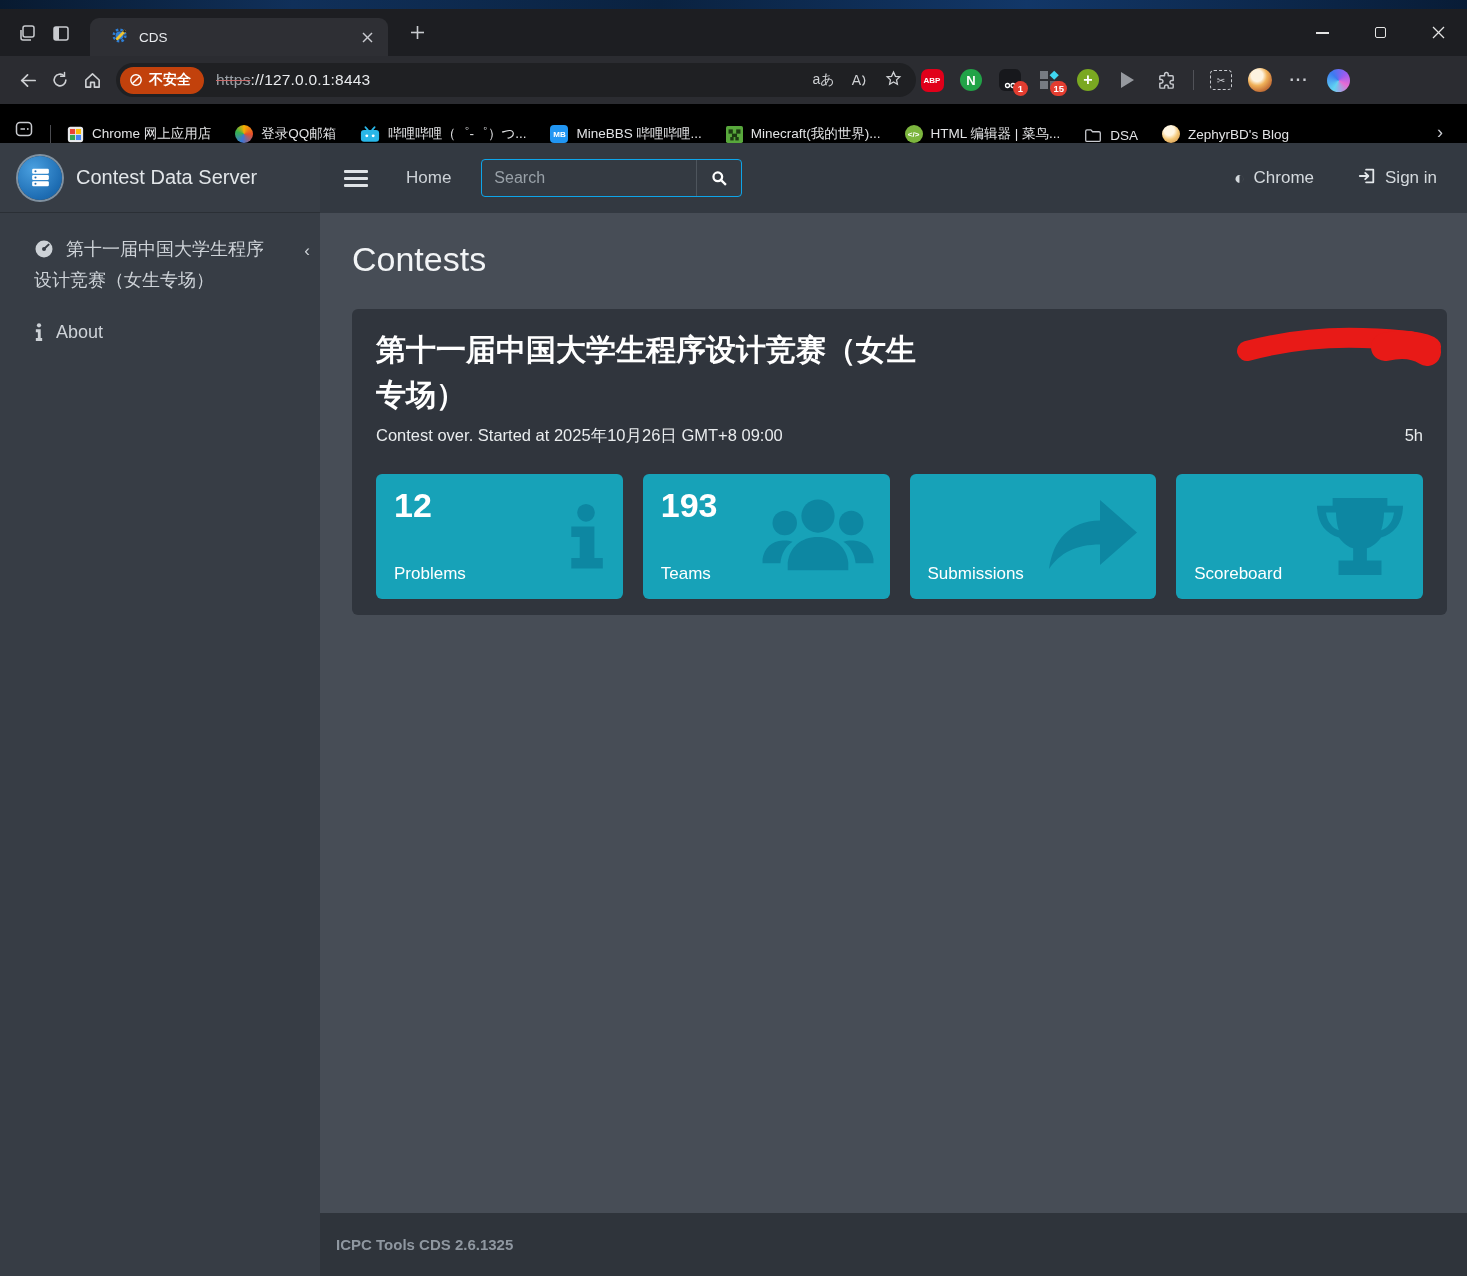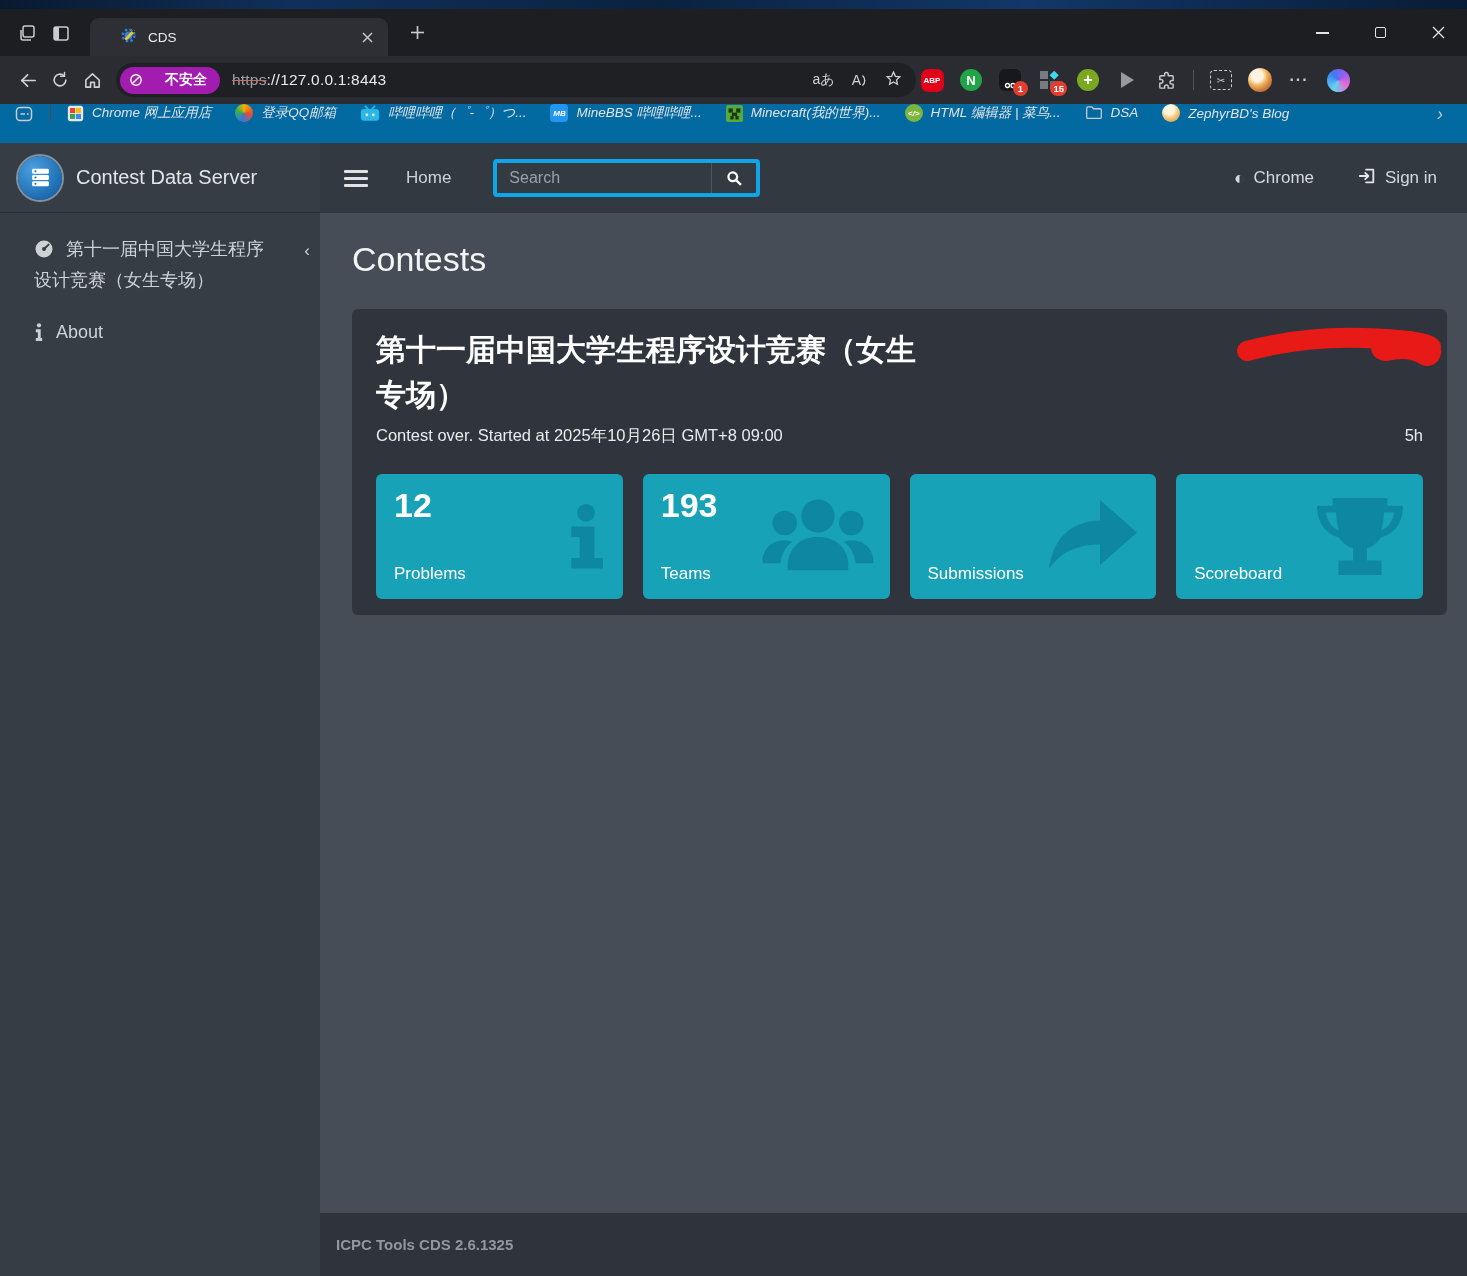--- a/index.html
+++ b/index.html
@@ -7,36 +7,36 @@
   .screen { position:relative; width:1467px; height:1276px; overflow:hidden; background:#474d56; }
 
   
   .wallpaper { position:absolute; top:0; left:0; width:100%; height:9px;
     background:linear-gradient(90deg,#081a30,#10305a 20%,#0a2240 45%,#123768 70%,#081c36);}
   .titlebar { position:absolute; top:9px; left:0; width:100%; height:47px; background:#1d1e22;
     display:flex; align-items:center; }
   .tb-icon { width:34px; height:34px; display:flex; align-items:center; justify-content:center; border-radius:6px; }
   .tb-icon:first-child { margin-left:10px; }
   .tab { margin-left:12px; width:298px; height:38px; align-self:flex-end; background:#2e2f34;
-    border-radius:9px 9px 0 0; display:flex; align-items:center; padding:0 10px 0 31px; }
+    border-radius:9px 9px 0 0; display:flex; align-items:center; padding:0 10px 0 22px; }
   .tab-title { color:#e8eaed; font-size:13.5px; margin-left:10px; flex:1; }
   .tab-close { width:22px; height:22px; display:flex; align-items:center; justify-content:center; border-radius:4px; }
   .newtab { margin-left:14px; width:30px; height:30px; display:flex; align-items:center; justify-content:center; }
   .win-controls { margin-left:auto; display:flex; height:100%; }
   .win-btn { width:58px; height:100%; display:flex; align-items:center; justify-content:center; }
   .min-glyph { width:13px; height:2px; background:#e4e4e4; }
   .max-glyph { width:11px; height:11px; border:1.5px solid #e4e4e4; border-radius:2px; }
 
   .toolbar { position:absolute; top:56px; left:0; width:100%; height:48px; background:#2b2c31;
     display:flex; align-items:center; padding:0 12px; }
   .nav-btn { width:32px; height:32px; display:flex; align-items:center; justify-content:center; border-radius:6px; flex:0 0 auto; }
   .addressbar { margin-left:8px; width:800px; height:34px; background:#1f2023; border-radius:17px;
     display:flex; align-items:center; padding:0 14px 0 4px; flex:0 0 auto; }
-  .sec-badge { height:27px; border-radius:14px; background:#a21caf; display:flex; align-items:center;
-    gap:22px; padding:0 13px 0 9px; color:#fff; font-weight:bold; font-size:14px; }
+  .sec-badge { height:27px; border-radius:14px; background:#c2410c; display:flex; align-items:center;
+    gap:6px; padding:0 13px 0 9px; color:#fff; font-weight:bold; font-size:14px; }
   .url { margin-left:12px; font-size:15.5px; color:#e8eaed; letter-spacing:.2px; }
   .url .scheme { color:#9aa0a6; text-decoration:line-through; text-decoration-color:#c96a6a; }
   .pill-right { margin-left:auto; display:flex; align-items:center; gap:17px; color:#cfd1d4; font-size:14px; }
   .ext-area { display:flex; align-items:center; gap:15px; margin-left:4px; }
   .ext { position:relative; width:24px; height:24px; display:flex; align-items:center; justify-content:center; }
   .badge { position:absolute; right:-6px; bottom:-4px; min-width:15px; height:15px; padding:0 3px;
     background:#e33d30; border-radius:8px; color:#fff; font-size:9.5px; font-weight:bold;
     display:flex; align-items:center; justify-content:center; }
   .abp { width:23px; height:23px; background:#e1001a; border-radius:7px; color:#fff; font-size:8px;
     font-weight:bold; display:flex; align-items:center; justify-content:center; }
@@ -48,22 +48,22 @@
   .playext { width:0; height:0; border-left:13px solid #96999f; border-top:8px solid transparent; border-bottom:8px solid transparent; }
   .vdiv { width:1px; height:20px; background:#515258; }
   .capture { width:22px; height:20px; border:1.6px dashed #c9cbd0; border-radius:4px; display:flex;
     align-items:center; justify-content:center; color:#c9cbd0; font-size:10px; }
   .avatar { width:24px; height:24px; border-radius:50%;
     background:radial-gradient(circle at 38% 32%, #fdf3e0 0 26%, #f0b25a 45%, #c9763a 70%, #8a4a22); }
   .more { color:#c9cbd0; font-size:16px; font-weight:bold; letter-spacing:1px; }
   .copilot { width:23px; height:23px; border-radius:50%;
     background:conic-gradient(from 210deg,#62d5f2,#3b7bf0 30%,#9a5cf0 55%,#e76bd2 75%,#62d5f2); }
 
-  .bookmarks { position:absolute; top:104px; left:0; width:100%; height:39px; background:#0369a1;
-    display:flex; align-items:flex-start; padding:0 14px; gap:12px;font-style:italic; }
+  .bookmarks { position:absolute; top:104px; left:0; width:100%; height:39px; background:#000000;
+    display:flex; align-items:flex-end; padding:0 14px; gap:12px; }
   .bm-divider { width:1px; height:18px; background:#4a4b50; margin:0 4px; }
   .bm { display:flex; align-items:center; gap:8px; color:#e2e3e5; font-size:13.5px; margin-right:12px; white-space:nowrap; }
   .bm-chevron { margin-left:auto; color:#c9cbd0; font-size:18px; padding-right:10px; }
   .mb-sq { width:18px; height:18px; background:#2196f3; border-radius:4px; color:#fff; font-size:8px;
     font-weight:bold; display:flex; align-items:center; justify-content:center; }
   .qq-circ { width:18px; height:18px; border-radius:50%;
     background:conic-gradient(#f5b000,#e94f2a 25%,#3a77d9 55%,#37b24d 80%,#f5b000); }
   .html-circ { width:18px; height:18px; border-radius:50%; background:#7cb53e; color:#fff; font-size:8px;
     font-weight:bold; display:flex; align-items:center; justify-content:center; }
   .blog-av { width:18px; height:18px; border-radius:50%;
@@ -82,21 +82,21 @@
     line-height:27px; cursor:pointer; }
   .sitem .sicon { display:inline-block; vertical-align:-4px; margin-right:12px; }
   .sitem .chev { position:absolute; right:-36px; top:1px; color:#ced3d8; font-size:17px; }
   .sitem + .sitem { margin-top:25px; }
 
   .content { flex:1; display:flex; flex-direction:column; min-width:0; }
   .navbar { height:70px; background:#333941; display:flex; align-items:center; padding:0 30px 0 24px; flex:0 0 auto; }
   .hamburger { width:24px; display:flex; flex-direction:column; gap:4px; cursor:pointer; }
   .hamburger div { height:3px; background:#dfe3e6; border-radius:1px; }
   .home-link { margin-left:38px; color:#cdd2d7; font-size:17px; cursor:pointer; }
-  .search { margin-left:42px; display:flex; height:38px; border:4px solid #0ea5e9; border-radius:4px;
+  .search { margin-left:30px; display:flex; height:38px; border:1px solid #0ea5e9; border-radius:4px;
     background:#343a42; overflow:hidden; }
   .search input { width:214px; background:transparent; border:none; outline:none; color:#dfe3e6;
     font-size:16px; padding:0 12px; font-family:inherit; }
   .search input::placeholder { color:#99a1a8; }
   .search button { width:45px; border:none; border-left:1px solid #4e555d; background:transparent;
     display:flex; align-items:center; justify-content:center; cursor:pointer; }
   .nav-right { margin-left:auto; display:flex; align-items:center; gap:44px; }
   .nav-item { display:flex; align-items:center; gap:9px; color:#d4d9dd; font-size:17px; cursor:pointer; }
   .theme-glyph { font-size:18px; line-height:1; }
 

